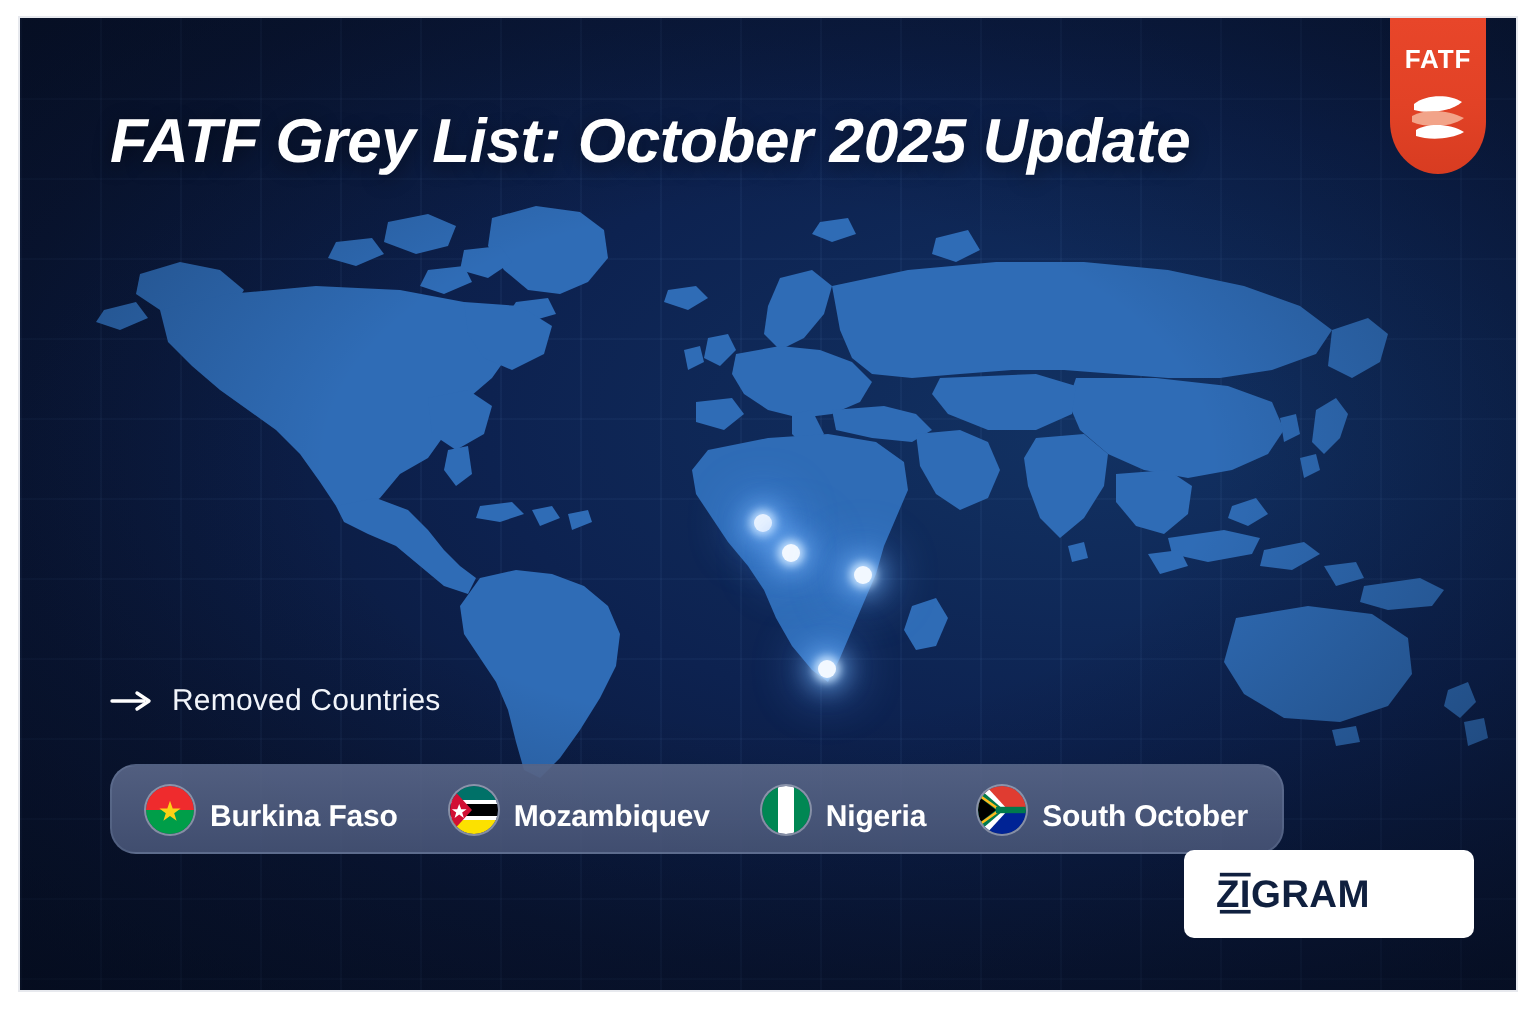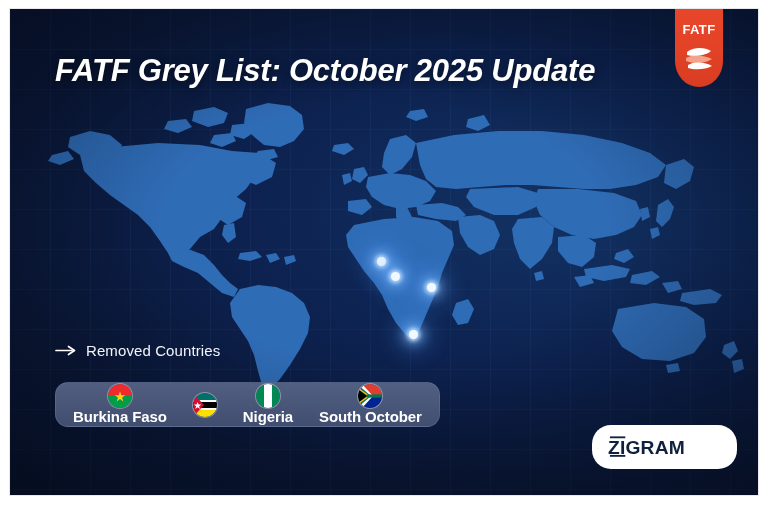--- a/index.html
+++ b/index.html
@@ -59,21 +59,21 @@
     color: #ffffff;
     letter-spacing: -0.2px;
     white-space: nowrap;
     text-shadow: 0 2px 10px rgba(0,0,0,0.45);
     font-style: italic;
   }
 
   
   .fatf-badge {
     position: absolute;
-    right: 35px;
+    right: 15px;
     top: 0px;
     width: 48px;
     height: 78px;
     background: linear-gradient(180deg, #e8462a 0%, #e24226 55%, #d83c21 100%);
     border-bottom-left-radius: 24px 26px;
     border-bottom-right-radius: 24px 26px;
     overflow: hidden;
   }
   .fatf-badge .fatf-text {
     position: absolute;
@@ -149,24 +149,23 @@
     align-items: center;
     gap: 26px;
     padding: 0 17px;
     box-sizing: border-box;
     background: linear-gradient(180deg, rgba(88,101,135,0.92) 0%, rgba(70,83,117,0.92) 100%);
     border-radius: 13px;
     border: 1px solid rgba(150,170,205,0.18);
   }
   .country {
     display: flex;
-    align-items: center;
-    gap: 0;
+    align-items: flex-end;
+    gap: 8px;
     white-space: nowrap;
-    flex-direction: column;
   }
   .country-name {
     font-size: 15px;
     font-weight: 800;
     color: #ffffff;
     letter-spacing: -0.1px;
   }
   .flag {
     width: 24px; height: 24px;
     border-radius: 50%;
@@ -175,21 +174,21 @@
     box-shadow: 0 0 0 1px rgba(255,255,255,0.35);
     display: block;
   }
 
   
   .zigram {
     position: absolute;
     right: 21px;
     bottom: 26px;
     background: #ffffff;
-    border-radius: 19px;
+    border-radius: 5px;
     padding: 9px 16px 10px 16px;
     display: flex;
     align-items: center;
     justify-content: center;
   }
   .zigram-svg { display: block; height: 25px; }
 </style>
 </head>
 <body>
 
@@ -360,20 +359,21 @@
           <g clip-path="url(#cmz)">
             <rect x="0" y="0" width="24" height="7" fill="#007168"></rect>
             <rect x="0" y="7" width="24" height="2" fill="#ffffff"></rect>
             <rect x="0" y="9" width="24" height="6" fill="#000000"></rect>
             <rect x="0" y="15" width="24" height="2" fill="#ffffff"></rect>
             <rect x="0" y="17" width="24" height="7" fill="#fce100"></rect>
             <path d="M0 0 L11 12 L0 24 Z" fill="#d21034"></path>
             <path d="M4.6 9 L5.6 11.6 L8.3 11.6 L6.1 13.3 L6.9 16 L4.6 14.3 L2.3 16 L3.1 13.3 L0.9 11.6 L3.6 11.6 Z" fill="#ffffff"></path>
           </g>
         </svg>
+        <span class="country-name">Mozambiquev</span>
       </div>
 
       <div class="country">
         <svg class="flag" viewBox="0 0 24 24">
           <defs>
               <clipPath id="cng">
                 <circle cx="12" cy="12" r="12"></circle>
               </clipPath>
             </defs>
           <g clip-path="url(#cng)">

